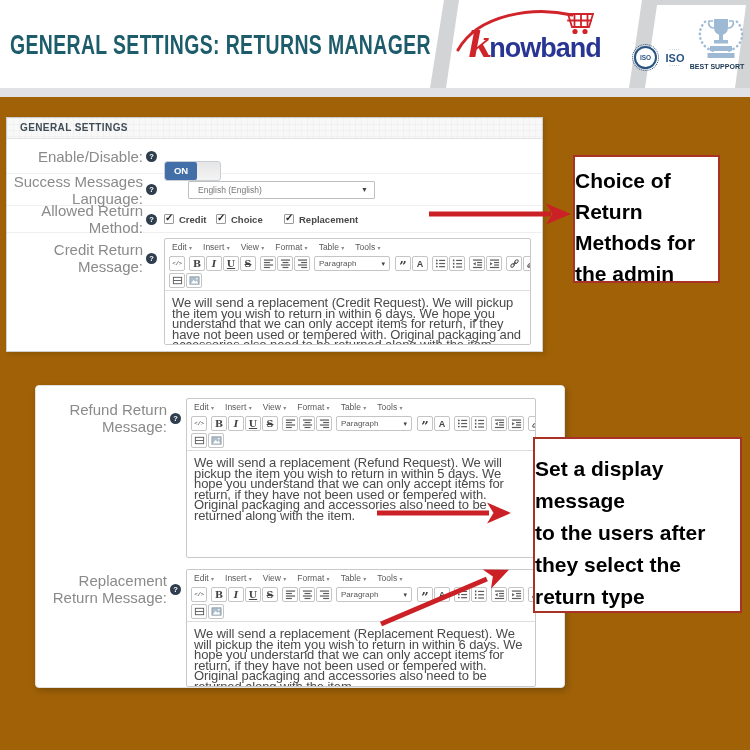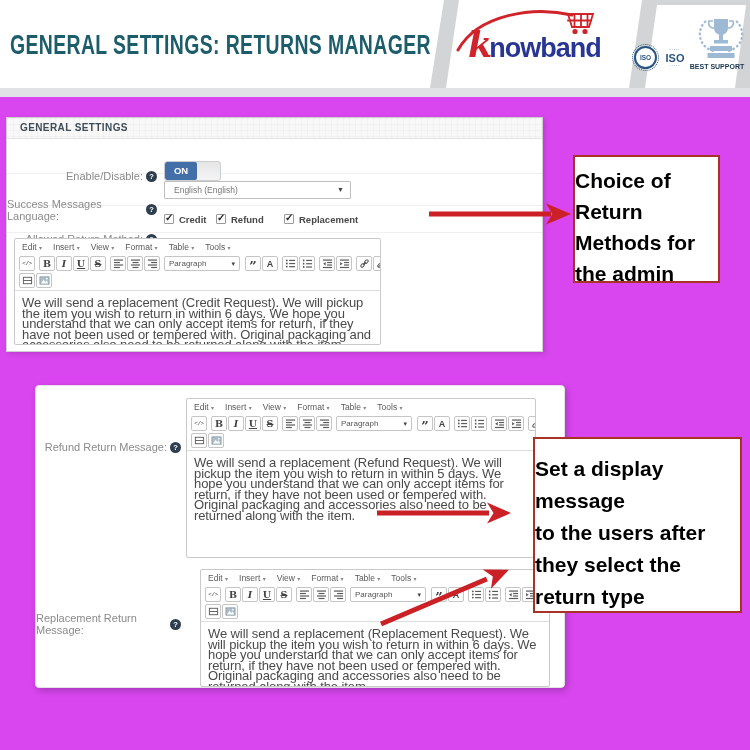--- a/index.html
+++ b/index.html
@@ -3,21 +3,21 @@
 <meta charset="utf-8">
 <style>
   :root{
     --teal:#1d5c6b; --brand-navy:#283593; --brand-red:#d0232a; --badge-navy:#2a5580;
     --trophy-blue:#9db9d3; --arrow-red:#cb2026; --ann-red:#a93226; --toggle-blue:#426fa8;
     --banner-gray:#d3d4d6;
   }
   *{margin:0;padding:0;box-sizing:border-box;}
   html,body{background:#fff;}
   body{font-family:"Liberation Sans",sans-serif;}
-  #page{position:relative;width:750px;height:750px;background:#d946ef;overflow:hidden;}
+  #page{position:relative;width:750px;height:750px;background:#a16207;overflow:hidden;}
 
   
   .banner{position:absolute;left:0;top:0;width:750px;height:88px;background:#fff;}
   .band-gray{position:absolute;inset:0;background:var(--banner-gray);
     clip-path:polygon(444px 0,750px 0,750px 88px,430px 88px);}
   .band-white1{position:absolute;inset:0;background:#fff;
     clip-path:polygon(459px 0,642px 0,629px 88px,446px 88px);}
   .band-white2{position:absolute;inset:0;background:#fff;
     clip-path:polygon(657px 5px,746px 5px,735px 88px,645px 88px);}
   .page-title{position:absolute;left:10px;top:30px;font-size:27px;font-weight:bold;
@@ -43,22 +43,22 @@
 
   
   .panel1{position:absolute;left:6px;top:117px;width:537px;height:235px;background:#fff;
     border:1px solid #cfcfcf;box-shadow:2px 2px 5px rgba(0,0,0,.14);}
   .p-head{height:21px;line-height:20px;padding-left:13px;font-size:10px;font-weight:bold;color:#3f4c56;
     letter-spacing:.4px;border-bottom:1px solid #e3e3e3;background-color:#f8f8f8;
     background-image:linear-gradient(rgba(0,0,0,.025) 1px,transparent 1px),linear-gradient(90deg,rgba(0,0,0,.025) 1px,transparent 1px);
     background-size:6px 6px;}
   .row{display:flex;align-items:center;border-bottom:1px solid #efefef;}
   .row:last-child{border-bottom:none;}
-  .r1{height:35px;} .r2{height:32px;} .r3{height:27px;} .r4{height:119px;align-items:flex-start;}
-  .lbl{width:150px;display:flex;justify-content:flex-end;align-items:center;font-size:11px;color:#8a8a8a;text-align:left;flex:none;margin-top:40px;}
+  .r1{height:35px;} .r2{height:32px;gap:24px;} .r3{height:27px;} .r4{height:119px;align-items:flex-start;}
+  .lbl{width:150px;display:flex;justify-content:flex-end;align-items:center;font-size:15px;color:#8a8a8a;text-align:right;flex:none;}
   .r4 .lbl{padding-top:8px;}
   .help{width:11px;height:11px;border-radius:50%;background:#2e3e4e;color:#fff;font-size:7.5px;font-weight:bold;
     display:inline-flex;align-items:center;justify-content:center;margin-left:3px;flex:none;}
   .help::after{content:"?";}
   .ctl{margin-left:7px;display:flex;align-items:center;}
 
   .toggle{display:flex;width:57px;height:20px;border:1px solid #c9ced4;border-radius:3px;overflow:hidden;
     background:linear-gradient(#e6e6e6,#f4f4f4);cursor:pointer;margin-top:29px;}
   .toggle .on{width:32px;height:100%;background:var(--toggle-blue);border-radius:2px;color:#fff;font-size:9.5px;
     font-weight:bold;display:flex;align-items:center;justify-content:center;}
@@ -72,21 +72,21 @@
     position:relative;flex:none;}
   .chk .box::after{content:"\2713";position:absolute;left:0px;top:-3px;font-size:10px;color:#222;}
   .chk1{width:52px;} .chk2{width:68px;}
 
   .ed-host{margin-top:5px;}
   .ed-p1{width:367px;height:107px;}
 
   .panel2{position:absolute;left:35px;top:385px;width:530px;height:303px;background:#fff;
     border:1px solid #e2e2e2;border-radius:4px;box-shadow:2px 3px 7px rgba(0,0,0,.22);}
   .p2row{display:flex;align-items:flex-start;}
-  .p2r1{height:172px;padding-top:12px;} .p2r2{padding-top:11px;gap:14px;}
+  .p2r1{height:172px;padding-top:12px;} .p2r2{padding-top:11px;}
   .p2row .lbl{width:145px;padding-top:3px;}
   .ed-refund{width:350px;height:160px;margin-top:0;}
   .ed-repl{width:350px;height:118px;margin-top:0;}
 
   
   .editor{width:100%;height:100%;border:1px solid #c9c9c9;border-radius:2px;background:#fff;
     display:flex;flex-direction:column;overflow:hidden;}
   .menubar{height:15px;flex:none;display:flex;align-items:center;padding-left:7px;}
   .menu-item{font-size:8.5px;color:#595959;margin-right:11px;cursor:pointer;white-space:nowrap;}
   .menu-item .mcaret{font-size:6px;color:#888;}
@@ -195,30 +195,34 @@
           <span data-name="methods-label">Allowed Return Method:</span>
           <span class="help" data-name="help-icon"></span>
         </div>
       <div class="ctl">
         <label class="chk chk1" data-name="checkbox-credit">
             <span class="box" data-name="checkbox-checked-icon"></span>
             <span>Credit</span>
           </label>
         <label class="chk chk2" data-name="checkbox-refund">
             <span class="box" data-name="checkbox-checked-icon"></span>
-            <span>Refund</span>
+            <span>Choice</span>
           </label>
         <label class="chk" data-name="checkbox-replacement">
             <span class="box" data-name="checkbox-checked-icon"></span>
             <span>Replacement</span>
           </label>
       </div>
     </div>
 
     <div class="row r4" data-name="credit-message-row">
+      <div class="lbl">
+          <span data-name="credit-message-label">Credit Return Message:</span>
+          <span class="help" data-name="help-icon"></span>
+        </div>
       <div class="ctl">
           <div class="ed-host ed-p1" data-name="credit-message-editor">
             <div class="editor" data-name="rich-text-editor">
               <div class="menubar" data-name="editor-menubar">
                 <span class="menu-item" data-name="editor-menu-edit">Edit <span class="mcaret">▾</span></span>
                 <span class="menu-item" data-name="editor-menu-insert">Insert <span class="mcaret">▾</span></span>
                 <span class="menu-item" data-name="editor-menu-view">View <span class="mcaret">▾</span></span>
                 <span class="menu-item" data-name="editor-menu-format">Format <span class="mcaret">▾</span></span>
                 <span class="menu-item" data-name="editor-menu-table">Table <span class="mcaret">▾</span></span>
                 <span class="menu-item" data-name="editor-menu-tools">Tools <span class="mcaret">▾</span></span>

